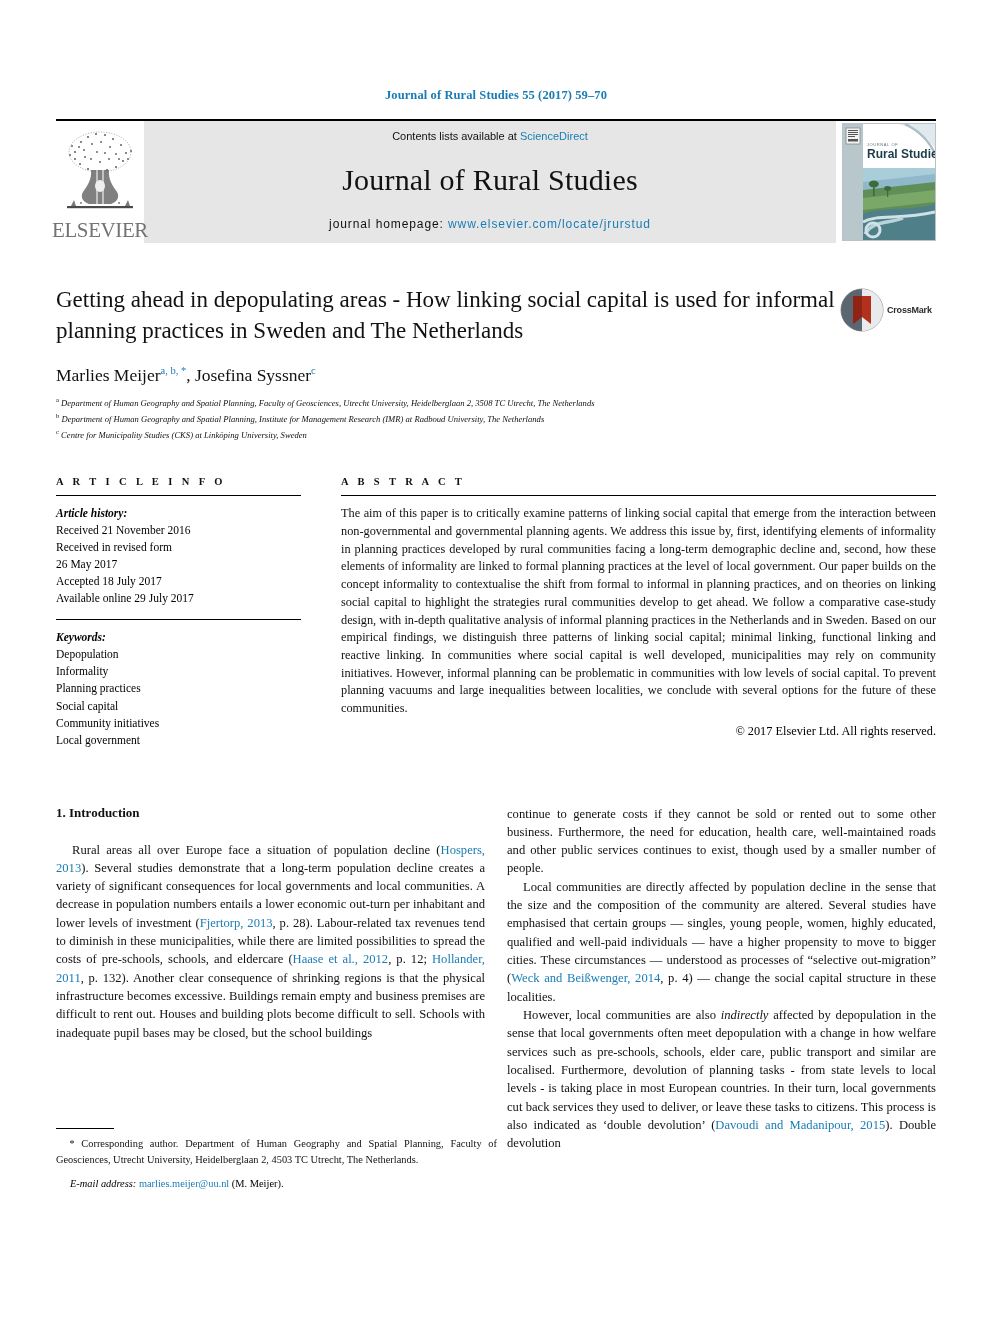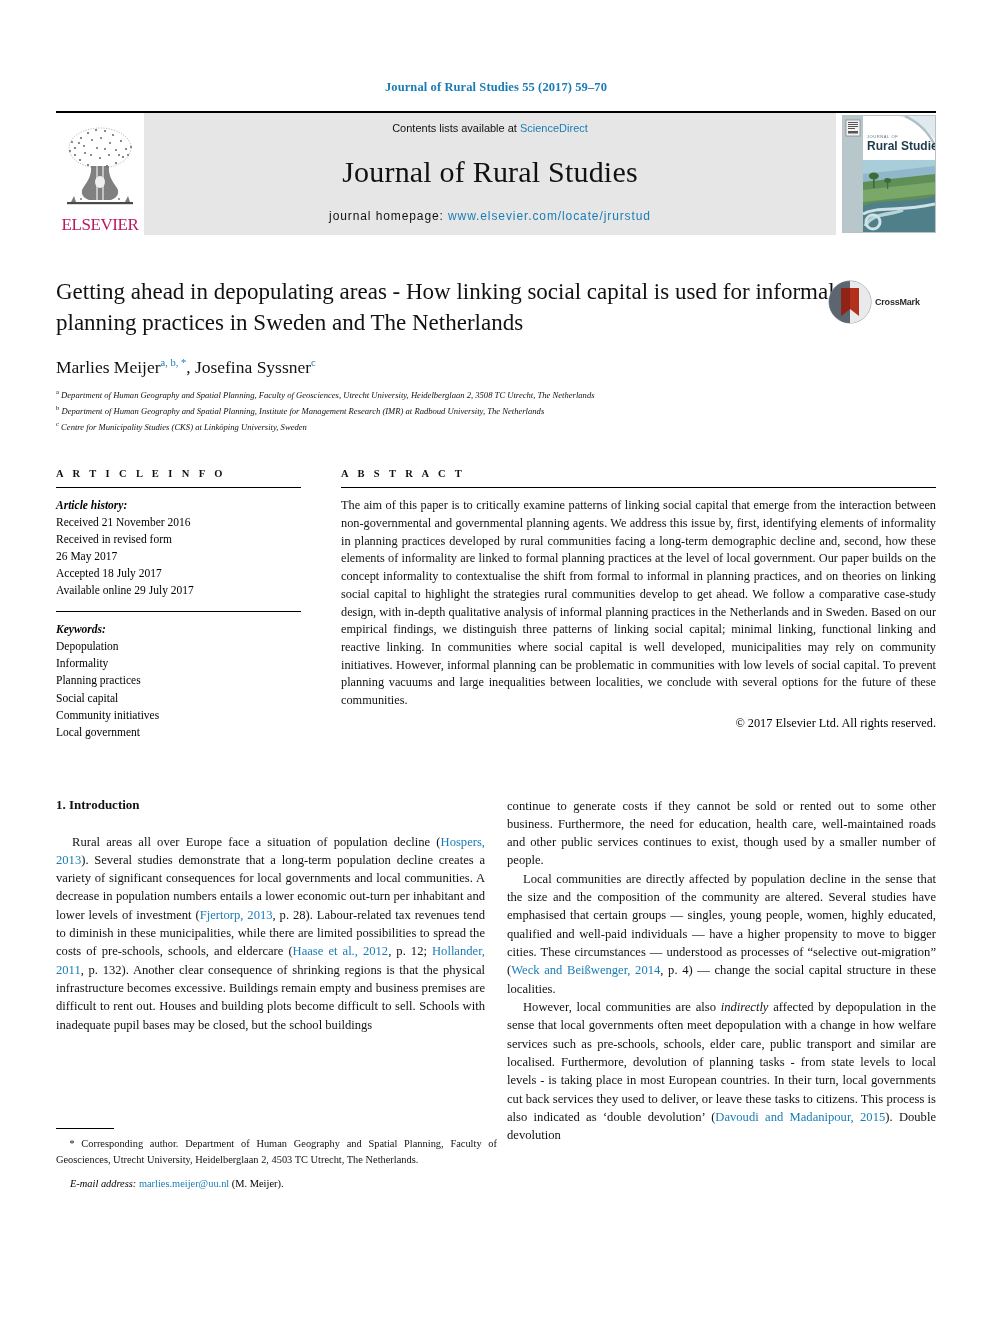--- a/index.html
+++ b/index.html
@@ -13,21 +13,21 @@
     font-family: "Liberation Serif", "DejaVu Serif", serif;
     color: #000000;
     position: relative;
     overflow: hidden;
   }
   .page {
     width: 992px;
     height: 1323px;
     position: relative;
     box-sizing: border-box;
-    padding: 8px 56px;
+    padding: 16px 56px;
   }
 
   
   .running-head {
     text-align: center;
     color: #1a7cb5;
     font-size: 12.5px;
     font-weight: bold;
     padding-top: 72px;
     letter-spacing: .1px;
@@ -51,23 +51,23 @@
     align-items: center;
     justify-content: flex-end;
     padding-bottom: 2px;
     box-sizing: border-box;
   }
   .elsevier-tree {
     width: 78px;
     height: 94px;
   }
   .elsevier-word {
-    color: #be185d;
+    color: #737373;
     font-family: "Liberation Serif", serif;
-    font-size: 17px;
+    font-size: 21px;
     letter-spacing: -0.4px;
     line-height: 1;
     font-weight: 400;
     text-align: right;
   }
   .masthead-center {
     flex: 1 1 auto;
     background: #e6e6e6;
     display: flex;
     flex-direction: column;
@@ -123,21 +123,21 @@
   }
   .paper-title {
     font-size: 23px;
     line-height: 1.33;
     color: #111;
     width: 780px;
     font-weight: 400;
   }
   .crossmark {
     position: absolute;
-    right: 16px;
+    right: 4px;
     top: 2px;
     width: 92px;
     height: 46px;
     display: flex;
     align-items: center;
     gap: 3px;
   }
   .crossmark-text {
     font-family: "Liberation Sans", sans-serif;
     font-size: 9px;

